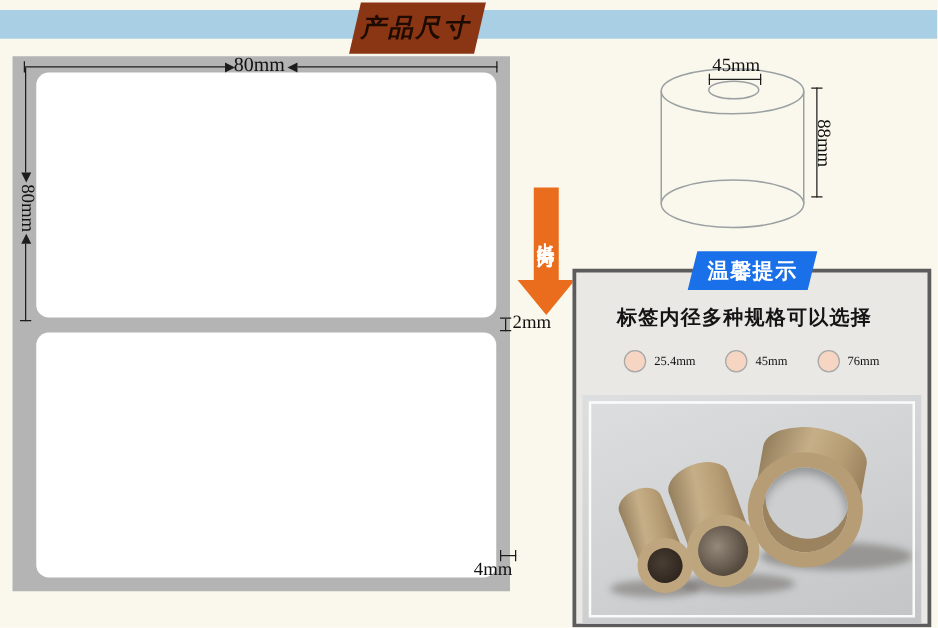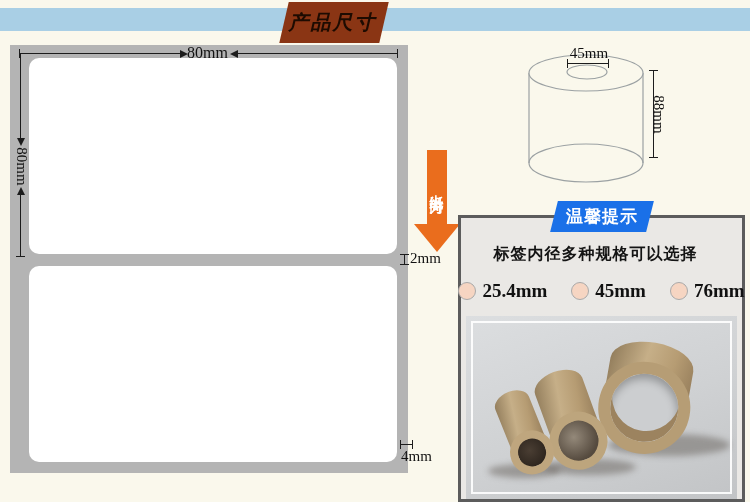--- a/index.html
+++ b/index.html
@@ -39,21 +39,21 @@
   .tips-ribbon{position:absolute;left:554px;top:201px;width:96px;height:31px;background:#1a70e8;
         transform:skewX(-14deg);z-index:2;display:flex;align-items:center;justify-content:center;}
   .tips-ribbon span{transform:skewX(14deg);color:#fff;font-weight:bold;font-size:17px;
         letter-spacing:1px;font-family:"Liberation Sans",sans-serif;}
   .tips-heading{position:absolute;left:0;right:12px;top:26px;text-align:center;font-weight:bold;
         font-size:16px;color:#141414;letter-spacing:1px;font-family:"Liberation Sans",sans-serif;}
   .tips-options{position:absolute;left:6px;right:6px;top:62px;display:flex;justify-content:center;
         gap:24px;align-items:center;}
   .opt{display:flex;align-items:center;gap:6px;}
   .opt .dot{width:18px;height:18px;border-radius:50%;background:#f6d5c2;border:1px solid #a9a9a9;box-sizing:border-box;}
-  .opt .lbl{font-size:19px;color:#111;font-weight:bold;}
+  .opt .lbl{font-size:10px;color:#111;}
   .tips-photo{position:absolute;left:5px;top:98px;width:271px;height:183px;
         background:linear-gradient(160deg,#dcdee0 0%,#cfd1d3 55%,#c2c4c6 100%);overflow:hidden;}
   .photo-frame{position:absolute;inset:5px;border:2px solid rgba(255,255,255,.9);pointer-events:none;}
   .shadow{position:absolute;background:rgba(70,62,54,.38);border-radius:50%;filter:blur(3px);}
   .tube{position:absolute;}
   .tube .body{position:absolute;background:linear-gradient(100deg,#8f7a59,#c6af88 40%,#b69c73 70%,#947c5a);}
   .tube .face{position:absolute;border-radius:50%;box-sizing:border-box;}
   
   .tube.small{left:34px;top:73px;width:48px;height:87px;transform:rotate(-22deg);}
   .tube.small .body{left:6px;top:0;width:36px;height:70px;border-radius:18px/12px;}
@@ -101,21 +101,21 @@
   <div class="dim-line" style="left:16px;top:256px;width:9px;height:1px;"></div>
 
   <div class="dim-line" style="left:404px;top:255px;width:1px;height:10px;"></div>
   <div class="dim-line" style="left:400px;top:254px;width:9px;height:1px;"></div>
   <div class="dim-line" style="left:400px;top:264px;width:9px;height:1px;"></div>
   <div class="dim-text small" style="left:410px;top:250px;text-align:center;">2mm</div>
 
   <div class="dim-line" style="left:400px;top:444px;width:13px;height:1px;"></div>
   <div class="dim-line" style="left:400px;top:440px;width:1px;height:9px;"></div>
   <div class="dim-line" style="left:412px;top:440px;width:1px;height:9px;"></div>
-  <div class="dim-text small" style="left:401px;top:448px;">4mm</div>
+  <div class="dim-text small" style="left:379px;top:448px;">4mm</div>
 
   <div class="dir-shaft">
     <span>出纸方向</span>
   </div>
   <div class="dir-head"></div>
 
   <svg class="roll-svg" width="150" height="148" viewBox="0 0 150 148">
     <line x1="9" y1="28" x2="9" y2="118" stroke="#9ba1a3" stroke-width="1.2"></line>
     <line x1="123" y1="28" x2="123" y2="118" stroke="#9ba1a3" stroke-width="1.2"></line>
     <ellipse cx="66" cy="118" rx="57" ry="19" fill="none" stroke="#9ba1a3" stroke-width="1.2"></ellipse>

